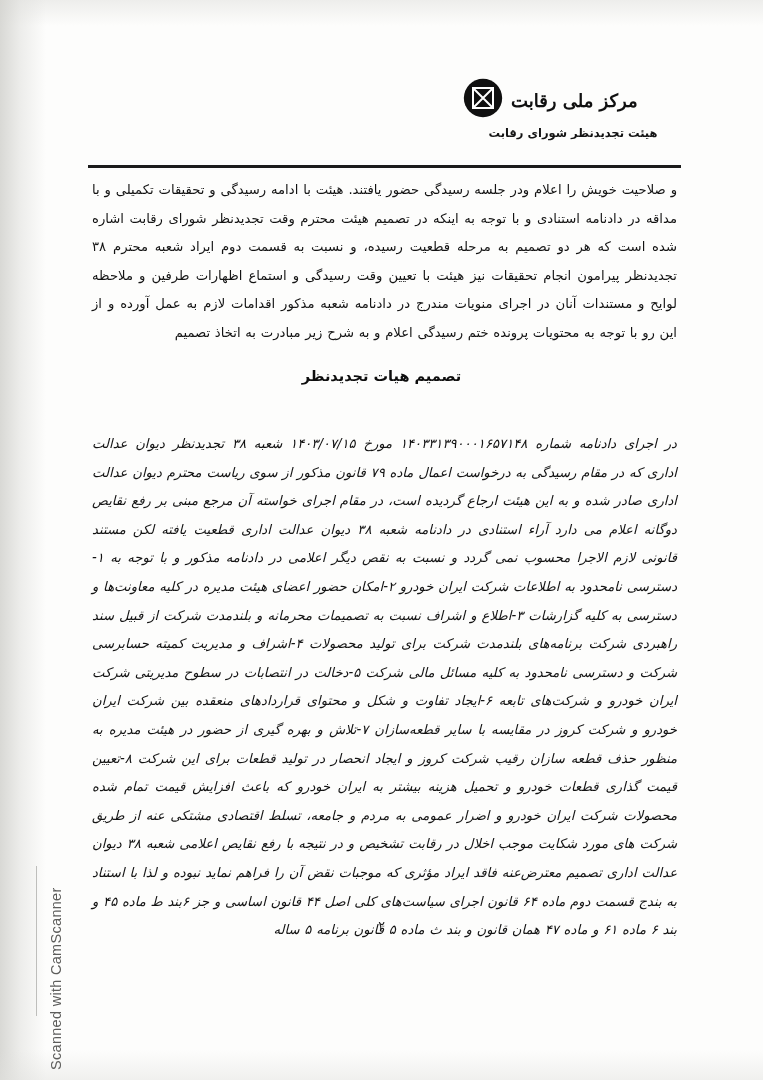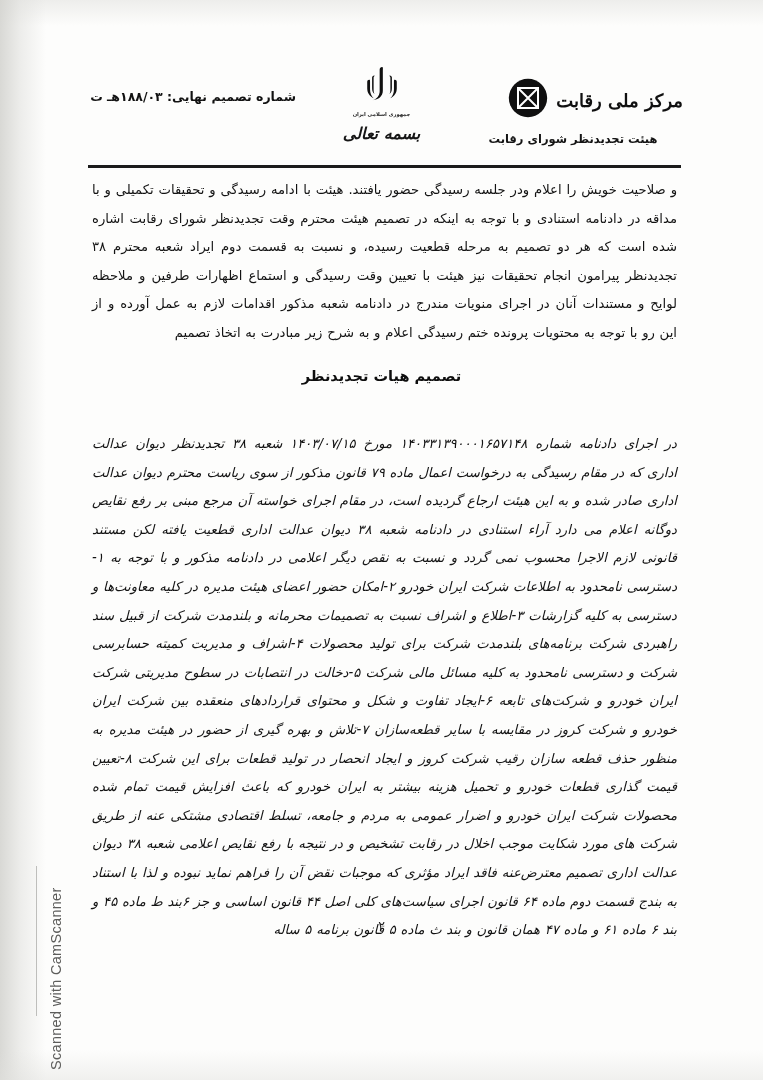--- a/index.html
+++ b/index.html
@@ -109,38 +109,38 @@
     position: absolute;
     right: 80px;
     top: 14px;
     text-align: center;
     width: 220px;
   }
   .brand-row {
     display: flex;
     flex-direction: row-reverse;
     align-items: center;
-    justify-content: flex-end;
+    justify-content: flex-start;
     gap: 8px;
   }
   .brand-mark {
     width: 40px;
     height: 40px;
     flex: 0 0 auto;
   }
   .brand-name {
     font-size: 18px;
     font-weight: bold;
     font-family: "DejaVu Serif", "Liberation Serif", serif;
     color: #101010;
     white-space: nowrap;
     letter-spacing: -0.3px;
   }
   .brand-sub {
-    margin-top: 10px;
+    margin-top: 4px;
     font-size: 11.5px;
     font-weight: bold;
     color: #141414;
     white-space: nowrap;
     text-align: center;
   }
 
   .rule {
     position: absolute;
     left: 88px;
@@ -218,42 +218,22 @@
 <div class="page">
 
   <div class="scan-shade-top"></div>
   <div class="scan-shade-left"></div>
   <div class="scan-shade-bottom"></div>
   <div class="fold-line"></div>
 
   <div class="header">
 
     <div class="hdr-meta">
-      <div class="hdr-meta-line">شماره تصمیم نهایی: ۱۸۸/۰۳هـ ت</div>
     </div>
 
-    <div class="hdr-center">
-      <span>
-        <svg class="emblem" viewBox="0 0 64 66" xmlns="http://www.w3.org/2000/svg" aria-hidden="true">
-          <g fill="#101010">
-            <path d="M32 6 c-1.6 0 -2.8 1.3 -2.8 2.9 l0 31 c0 3.4 -1.1 5.6 -3.1 7.3 c2.9 -0.5 5.2 -2.6 6 -5.7 l0 -32.6 c0 -1.6 1.3 -2.9 -0.1 -2.9 z"></path>
-            <path d="M29.4 9.2 l5.2 0 l0 32.4 c0 5.6 -3.4 9.9 -8.6 11.8 c6.9 -1 12.2 -5.6 12.2 -12.4 l0 -31.8 z" opacity="0"></path>
-            <path d="M32 4 c-1.9 0 -3.4 1.6 -3.4 3.5 l0 31.9 c0 6.3 -4.2 10.9 -10.3 12.7 c8.4 -0.6 14.9 -5.6 14.9 -13.7 l0 -30.9 c0 -1.9 0.7 -3.5 -1.2 -3.5 z"></path>
-            <path d="M20.6 16.2 c-1.7 0 -3 1.4 -3 3.1 l0 15.4 c0 4 1.2 6.7 3.6 8.6 c-1.1 -2.2 -1.4 -4.3 -1.4 -7.2 l0 -16.8 c0 -1.7 2.5 -3.1 0.8 -3.1 z"></path>
-            <path d="M43.4 16.2 c1.7 0 3 1.4 3 3.1 l0 15.4 c0 4 -1.2 6.7 -3.6 8.6 c1.1 -2.2 1.4 -4.3 1.4 -7.2 l0 -16.8 c0 -1.7 -2.5 -3.1 -0.8 -3.1 z"></path>
-            <path d="M13.2 22.5 c-1.5 0 -2.7 1.2 -2.7 2.7 l0 9.8 c0 6.4 3.6 11.6 9.4 14.2 c-3.6 -3.4 -5.3 -7.6 -5.3 -13.1 l0 -11.1 c0 -1.5 0.1 -2.5 -1.4 -2.5 z"></path>
-            <path d="M50.8 22.5 c1.5 0 2.7 1.2 2.7 2.7 l0 9.8 c0 6.4 -3.6 11.6 -9.4 14.2 c3.6 -3.4 5.3 -7.6 5.3 -13.1 l0 -11.1 c0 -1.5 -0.1 -2.5 1.4 -2.5 z"></path>
-            <path d="M32 41.5 c-3.8 5.6 -10.3 8.6 -18.3 8.6 c6.5 4.2 13.1 6.1 18.3 6.1 c5.2 0 11.8 -1.9 18.3 -6.1 c-8 0 -14.5 -3 -18.3 -8.6 z" opacity="0"></path>
-            <path d="M25.4 30.8 c-0.9 -2.6 -0.4 -5.3 1.3 -7.6 c-3.9 2 -5.6 6.2 -4 10.2 c1.1 2.7 3.3 4.3 5.9 4.9 c-1.5 -1.9 -2.5 -4.3 -3.2 -7.5 z" opacity="0"></path>
-          </g>
-        </svg>
-      </span>
-      <div class="emblem-caption">جمهوری اسلامی ایران</div>
-      <div class="besmeh">بسمه تعالی</div>
-    </div>
 
     <div class="hdr-right">
       <div class="brand-row">
         <span>
           <svg class="brand-mark" viewBox="0 0 48 48" xmlns="http://www.w3.org/2000/svg" aria-hidden="true">
             <circle cx="24" cy="24" r="23" fill="#101010"></circle>
             <rect x="12" y="12" width="24" height="24" fill="none" stroke="#ffffff" stroke-width="2.4"></rect>
             <path d="M12 12 L36 36 M36 12 L12 36" stroke="#ffffff" stroke-width="2.4" fill="none"></path>
           </svg>
         </span>

